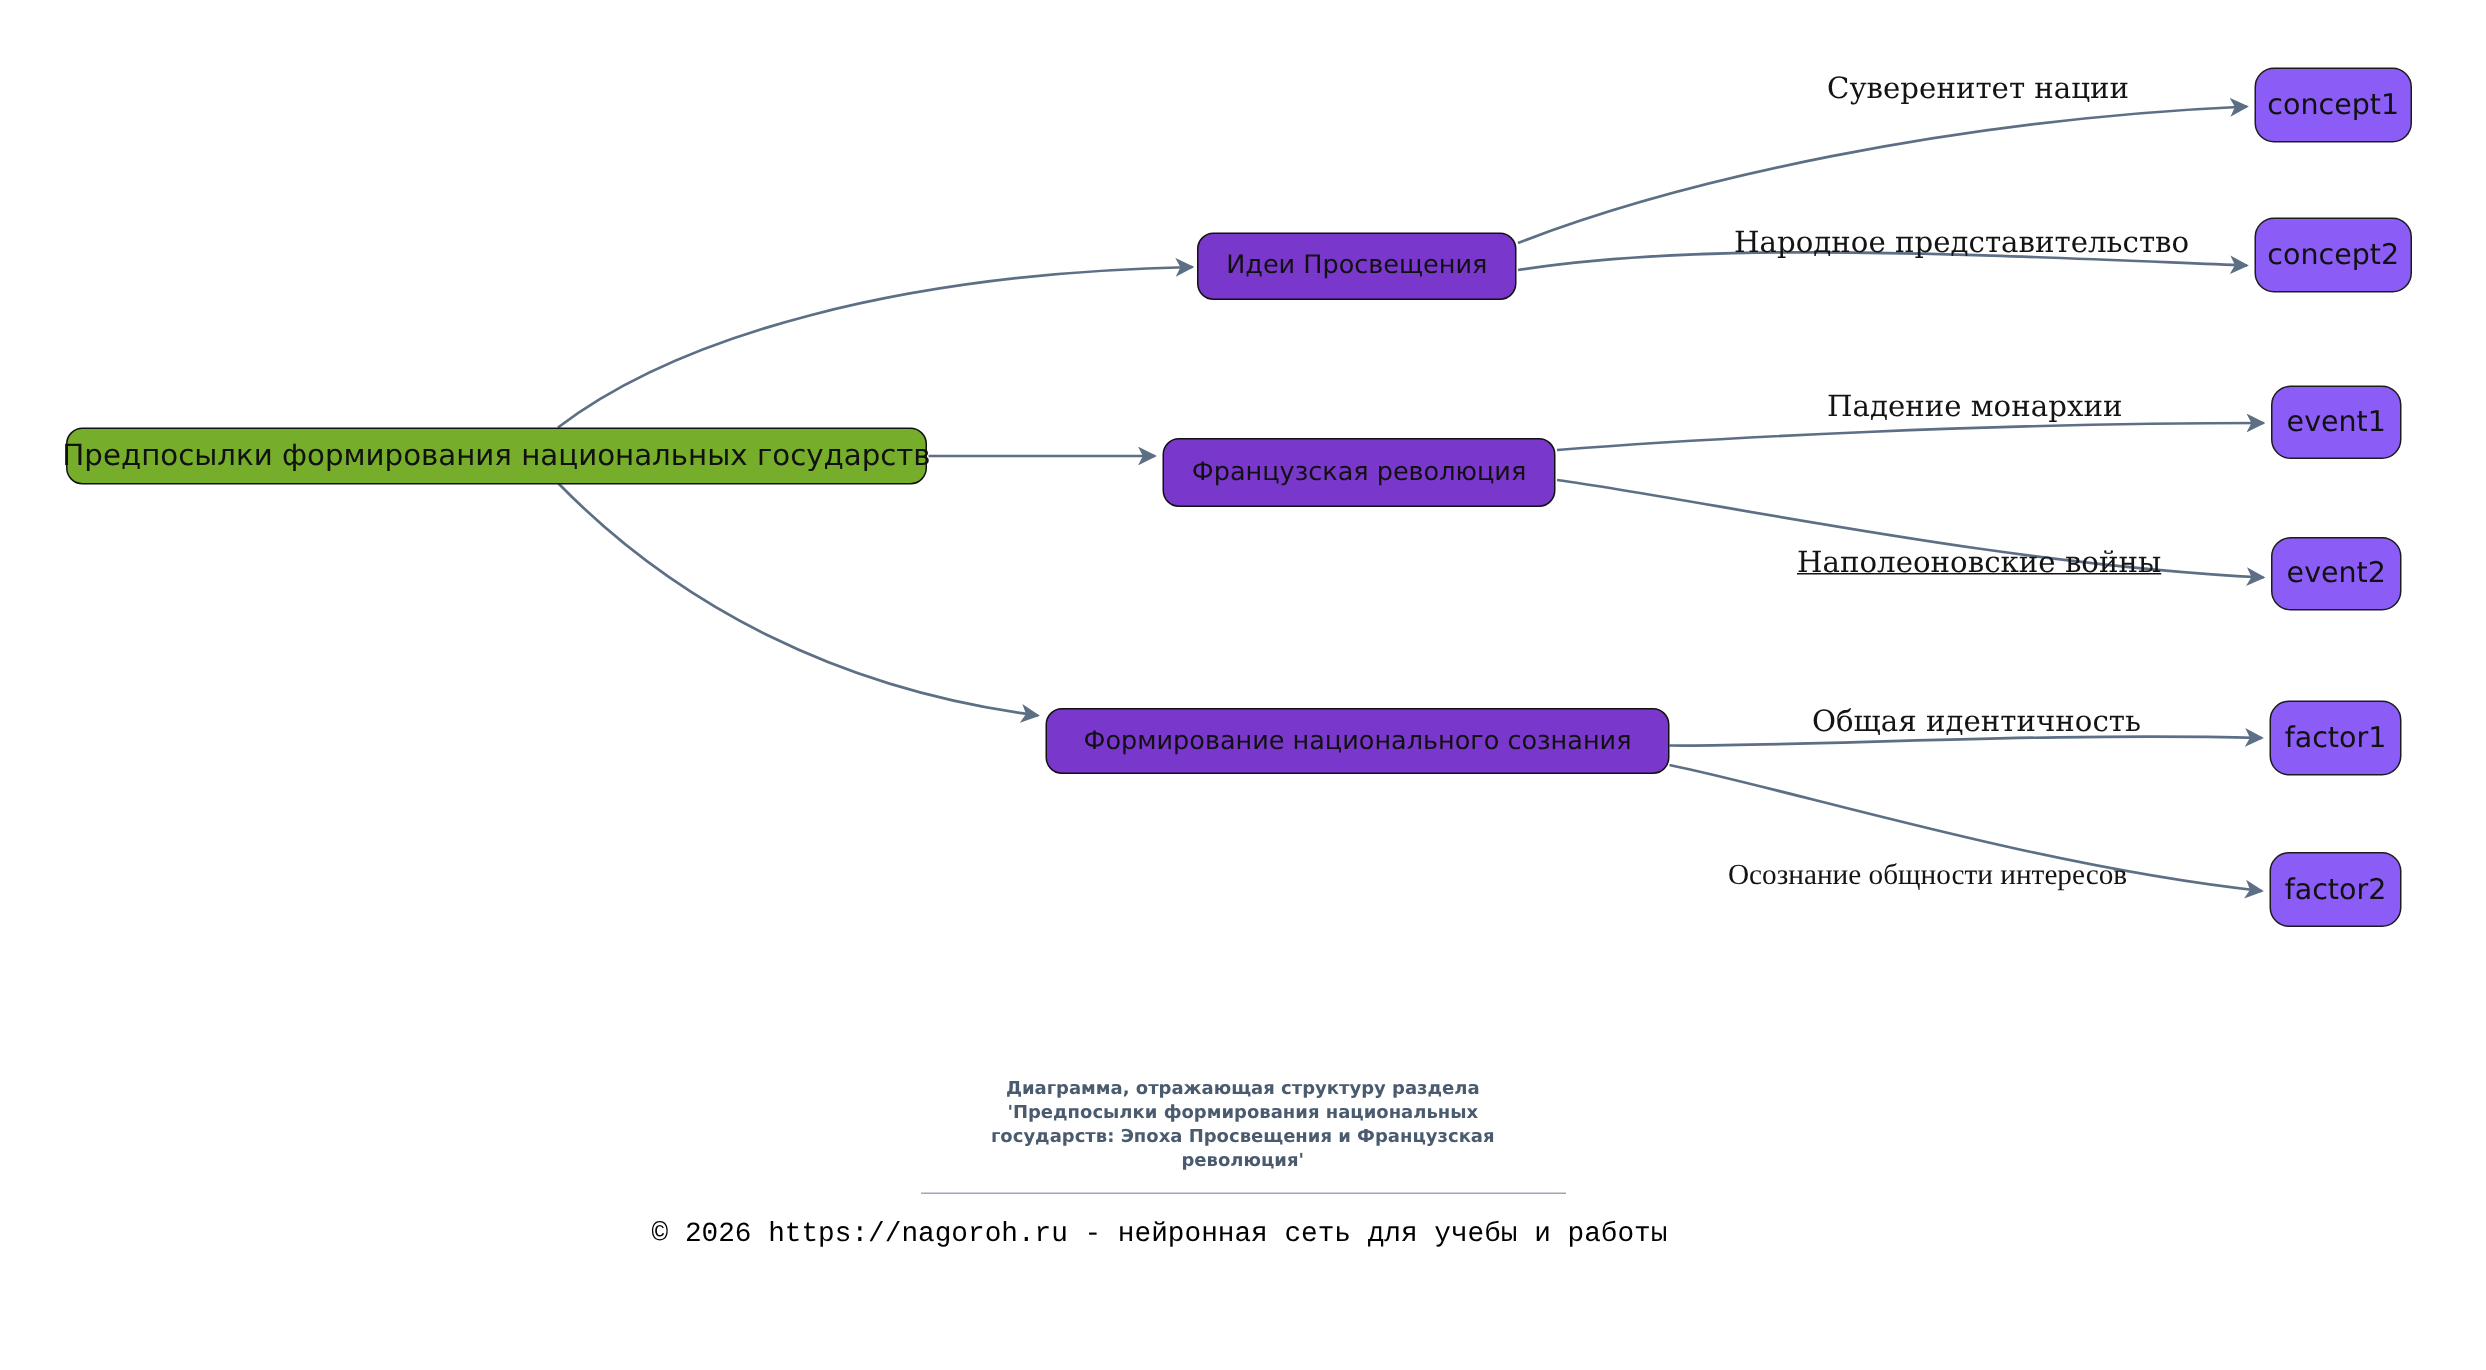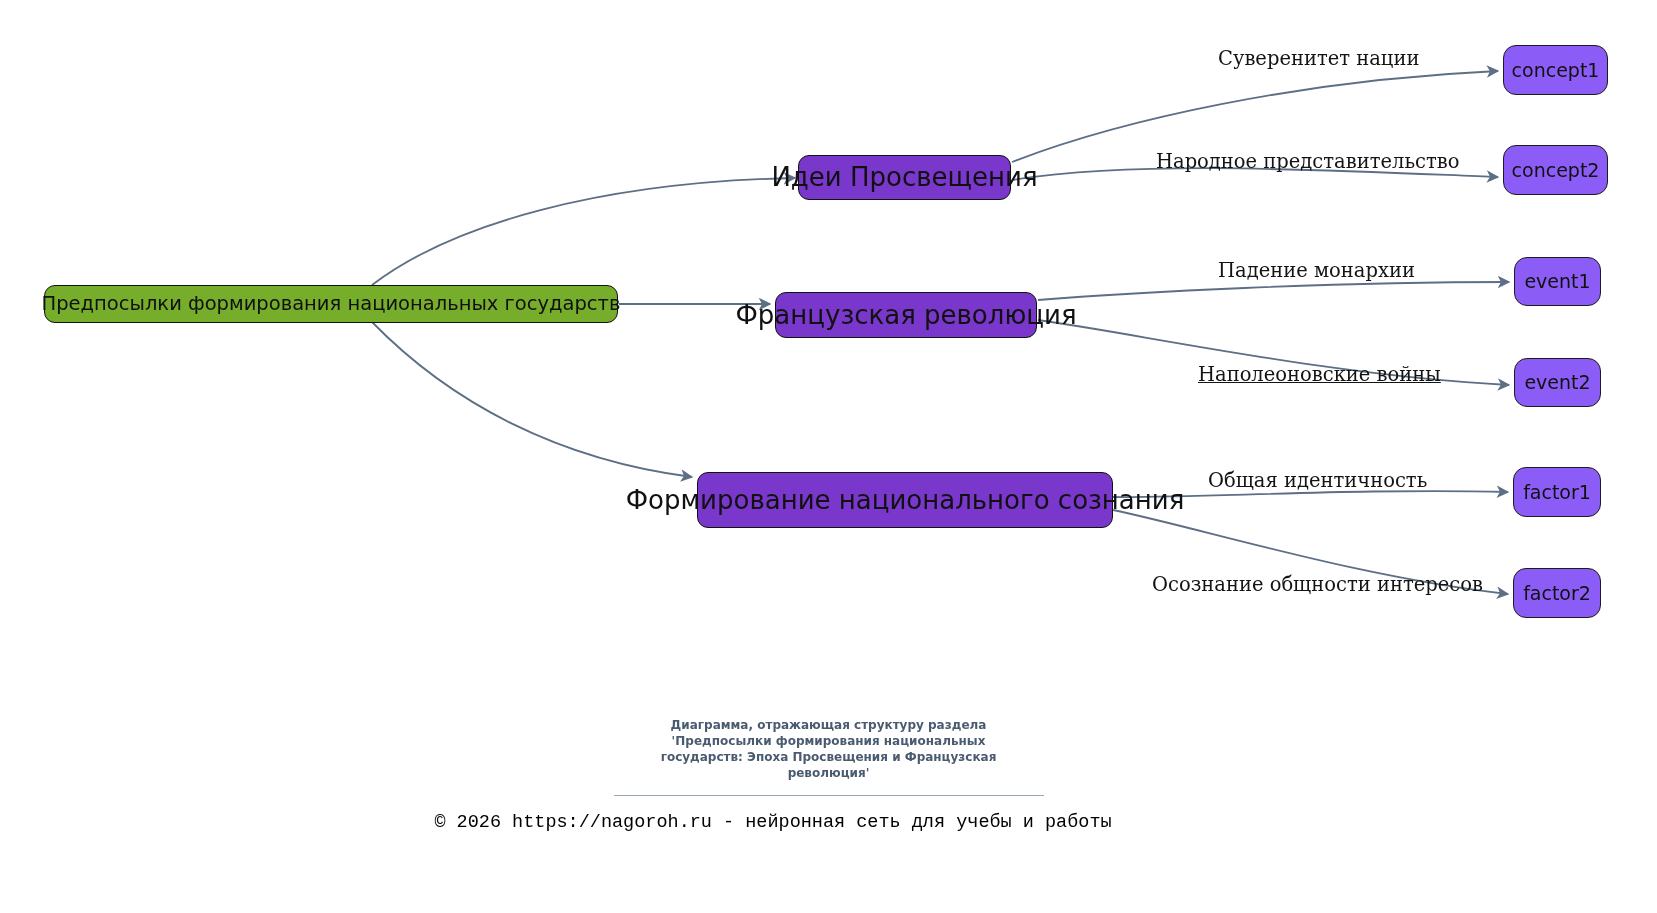--- a/index.html
+++ b/index.html
@@ -38,21 +38,21 @@
     background: #76ad2b;
     border: 1.6px solid #111111;
     border-radius: 11px;
     font-size: 19.5px;
     padding: 0 24px;
   }
   .node-branch {
     background: #7a37cc;
     border: 1.6px solid #111111;
     border-radius: 11px;
-    font-size: 26px;
+    font-size: 17px;
     padding: 0 27px;
   }
   .node-leaf {
     background: #8b5cf6;
     border: 1.6px solid #1c1c1c;
     border-radius: 13px;
     font-size: 19px;
     padding: 0 10px;
   }
 
@@ -132,21 +132,21 @@
   </div>
 
   <div class="node node-branch" style="left:798px; top:155px; width:213px; height:45px;">
     <span>Идеи Просвещения</span>
   </div>
 
   <div class="node node-branch" style="left:775px; top:292px; width:262px; height:46px;">
     <span>Французская революция</span>
   </div>
 
-  <div class="node node-branch" style="left:697px; top:472px; width:416px; height:56px;">
+  <div class="node node-branch" style="left:697px; top:472px; width:416px; height:44px;">
     <span>Формирование национального сознания</span>
   </div>
 
   <div class="node node-leaf" style="left:1503px; top:45px; width:105px; height:50px;">
     <span>concept1</span>
   </div>
 
   <div class="node node-leaf" style="left:1503px; top:145px; width:105px; height:50px;">
     <span>concept2</span>
   </div>
@@ -170,21 +170,21 @@
   <div class="edge-label" style="left:1218px; top:47px;">Суверенитет нации</div>
 
   <div class="edge-label" style="left:1156px; top:150px;">Народное представительство</div>
 
   <div class="edge-label" style="left:1218px; top:259px;">Падение монархии</div>
 
   <div class="edge-label" style="left:1198px; top:363px;text-decoration:underline;">Наполеоновские войны</div>
 
   <div class="edge-label" style="left:1208px; top:469px;">Общая идентичность</div>
 
-  <div class="edge-label" style="left:1152px; top:573px;">Осознание общности интересов</div>
+  <div class="edge-label" style="left:1152px; top:573px;font-family:Liberation Serif, serif;">Осознание общности интересов</div>
 
   <div id="caption">
     <span class="cap-line">Диаграмма, отражающая структуру раздела</span>
     <span class="cap-line">'Предпосылки формирования национальных</span>
     <span class="cap-line">государств: Эпоха Просвещения и Французская</span>
     <span class="cap-line">революция'</span>
   </div>
 
   <div id="rule"></div>
 

